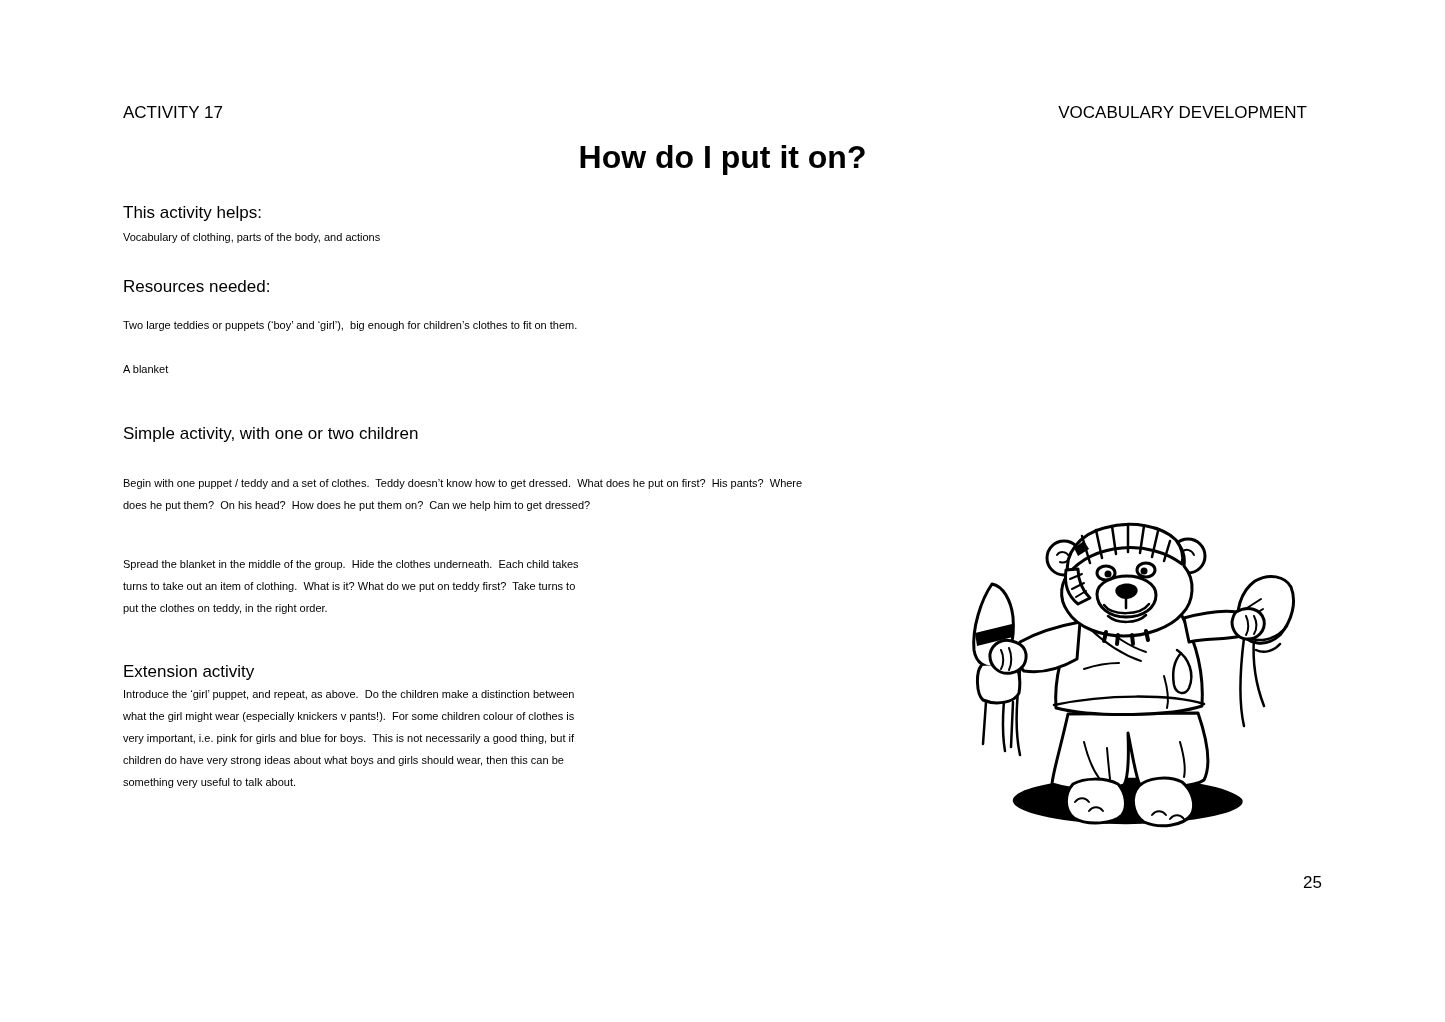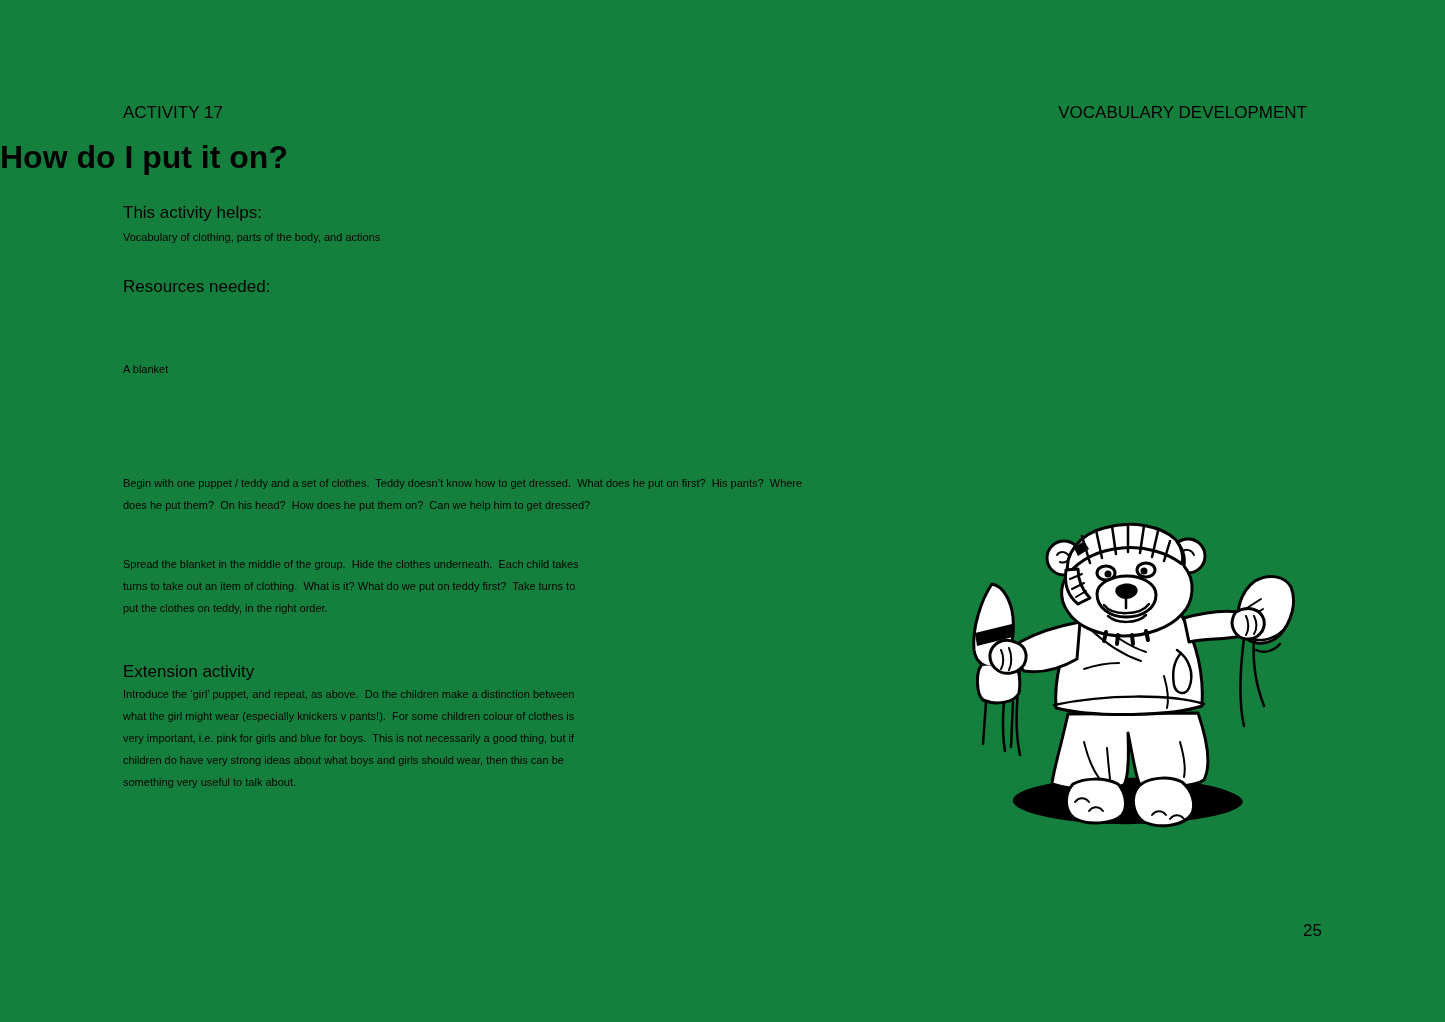--- a/index.html
+++ b/index.html
@@ -1,37 +1,37 @@
 <!DOCTYPE html>
 <html><head>
 <meta charset="utf-8">
 <style>
   html,body { margin:0; padding:0; background:#e8e8e8; }
   .page {
     position: relative;
     width: 1445px;
     height: 1022px;
-    background: #15803d;
+    background: #ffffff;
     font-family: "Liberation Sans", "DejaVu Sans", sans-serif;
     color: #000000;
     overflow: hidden;
     margin: 0 auto;
   }
   .abs { position: absolute; }
   .hdr {
     top: 102px;
     font-size: 17px;
     line-height: 22px;
     white-space: pre;
   }
   .hdr-left  { left: 123px; }
   .hdr-right { right: 138px; }
   .doc-title {
     top: 138px; left: 0; right: 0;
-    text-align: left;
+    text-align: center;
     font-size: 32px;
     font-weight: bold;
     line-height: 38px;
   }
   .sec-heading {
     left: 123px;
     font-size: 17px;
     font-weight: normal;
     line-height: 22px;
     white-space: pre;
@@ -39,21 +39,20 @@
   .sec-body {
     left: 123px;
     font-size: 11px;
     line-height: 22px;
     white-space: pre-wrap;
   }
   .pageno {
     top: 872px; right: 123px;
     font-size: 17px;
     line-height: 22px;
-    margin-top: 48px;
   }
   .teddy {
     left: 956px; top: 518px;
     width: 344px; height: 314px;
   }
   .teddy svg { width: 100%; height: 100%; display:block; }
   .teddy path, .teddy circle, .teddy ellipse, .teddy line {
     vector-effect: non-scaling-stroke;
   }
 </style>
@@ -64,22 +63,24 @@
 
   <div class="abs hdr hdr-left">ACTIVITY 17</div>
   <div class="abs hdr hdr-right">VOCABULARY DEVELOPMENT</div>
 
   <div class="abs doc-title">How do I put it on?</div>
 
   <div class="abs sec-heading" style="top:202px">This activity helps:</div>
   <div class="abs sec-body" style="top:226px">Vocabulary of clothing, parts of the body, and actions</div>
 
   <div class="abs sec-heading" style="top:276px">Resources needed:</div>
+  <div class="abs sec-body" style="top:314px">Two large teddies or puppets (‘boy’ and ‘girl’),  big enough for children’s clothes to fit on them.</div>
   <div class="abs sec-body" style="top:358px">A blanket</div>
 
+  <div class="abs sec-heading" style="top:423px">Simple activity, with one or two children</div>
   <div class="abs sec-body" style="top:472px">Begin with one puppet / teddy and a set of clothes.  Teddy doesn’t know how to get dressed.  What does he put on first?  His pants?  Where
 does he put them?  On his head?  How does he put them on?  Can we help him to get dressed?</div>
 
   <div class="abs sec-body" style="top:553px">Spread the blanket in the middle of the group.  Hide the clothes underneath.  Each child takes
 turns to take out an item of clothing.  What is it? What do we put on teddy first?  Take turns to
 put the clothes on teddy, in the right order.</div>
 
   <div class="abs sec-heading" style="top:661px">Extension activity</div>
   <div class="abs sec-body" style="top:683px">Introduce the ‘girl’ puppet, and repeat, as above.  Do the children make a distinction between
 what the girl might wear (especially knickers v pants!).  For some children colour of clothes is

